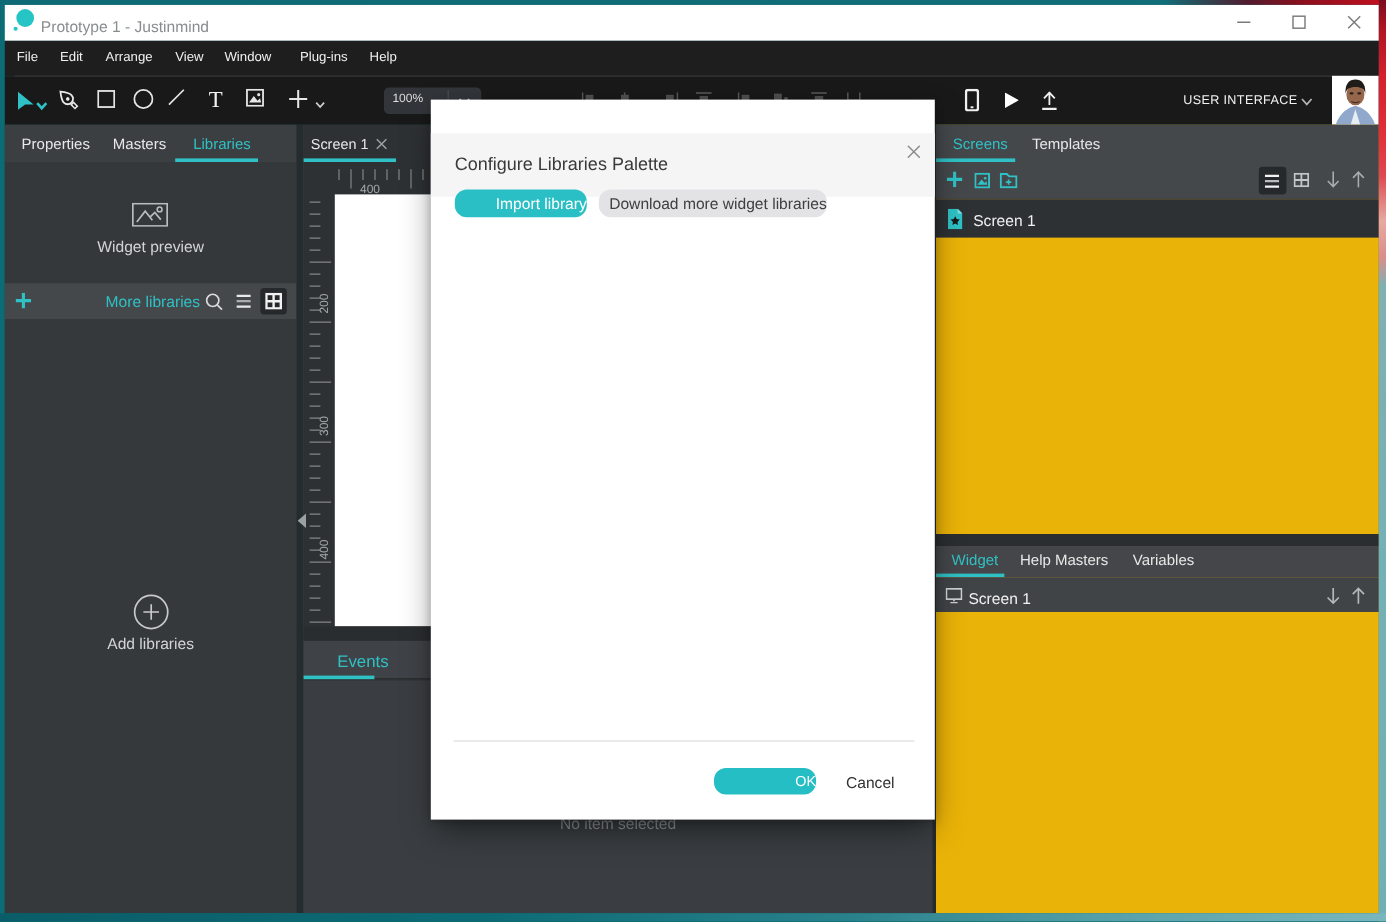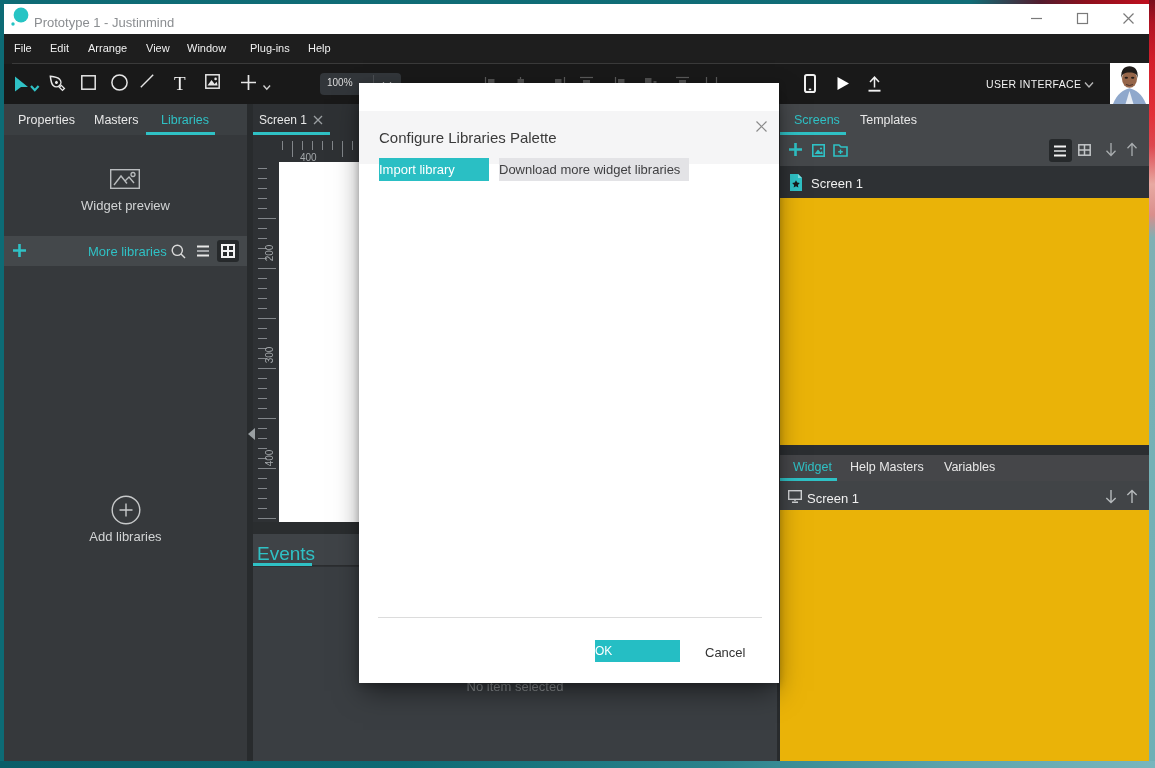--- a/index.html
+++ b/index.html
@@ -45,21 +45,21 @@
   #rp-icons { left:0; top:31px; width:369px; height:31px; background:#45484b; }
   #rp-item { left:0; top:62px; width:369px; height:32px; background:#2e3134; }
   #rp-divider { left:0; top:341px; width:369px; height:10px; background:#2b2e31; }
   #rp2-tabs { left:0; top:351px; width:369px; height:26px; background:#454649; }
   #rp2-item { left:0; top:377px; width:369px; height:29px; background:#414447; }
   
   #modal { left:359px; top:83px; width:420px; height:600px; background:#ffffff;
     box-shadow:0 12px 26px -4px rgba(0,0,0,0.5), 0 2px 7px rgba(0,0,0,0.22); }
   #modal-head { left:0; top:0; width:420px; height:53px; background:#f5f5f6;margin-top:28px; }
   #modal-title { left:20px; top:18px; font-size:15px; color:#3a3a3a; }
-  .btn { position:absolute; border-radius:0; font-size:13px; text-align:left; }
+  .btn { position:absolute; border-radius:10px; font-size:13px; text-align:right; }
 </style>
 </head>
 <body>
 <div class="abs" id="desk-left"></div>
 <div class="abs" id="titlebar">
   <svg class="abs" style="left:6px;top:2px" width="24" height="26" viewBox="0 0 24 26">
     <circle cx="11" cy="9" r="7.4" fill="#26c4c4"></circle>
     <circle cx="3" cy="18" r="1.7" fill="#26c4c4"></circle>
   </svg>
   <div class="abs" id="title-text">Prototype 1 - Justinmind</div>
@@ -231,21 +231,21 @@
     <text x="20" y="118" fill="#a4a8ab" font-size="10" font-family="Liberation Sans" text-anchor="middle" transform="rotate(-90 20 118)">200</text>
     <text x="20" y="220" fill="#a4a8ab" font-size="10" font-family="Liberation Sans" text-anchor="middle" transform="rotate(-90 20 220)">300</text>
     <text x="20" y="323" fill="#a4a8ab" font-size="10" font-family="Liberation Sans" text-anchor="middle" transform="rotate(-90 20 323)">400</text>
   </svg>
   <div class="abs" id="canvas"></div>
   <svg class="abs" style="left:-5px;top:324px" width="7" height="12" viewBox="0 0 7 12">
       <path d="M7 0 L0 6 L7 12 Z" fill="#9aa0a3"></path>
     </svg>
   <div class="abs" id="below-canvas"></div>
   <div class="abs" id="events-bar">
-    <div class="abs teal" style="left:4px;top:9px;font-size:19px">Events</div>
+    <div class="abs teal" style="left:28px;top:9px;font-size:14px">Events</div>
     <div class="underline" style="left:0;top:29px;width:59px"></div>
   </div>
   <div class="abs" id="events-panel">
     <div class="abs" style="left:0;top:112px;width:524px;text-align:center;color:#8f9396;font-size:13px">No item selected</div>
   </div>
 </div>
 <div class="abs" id="divider-r"></div>
 
 <div class="abs" id="rightpanel">
   <div class="abs" id="rp-tabs">

